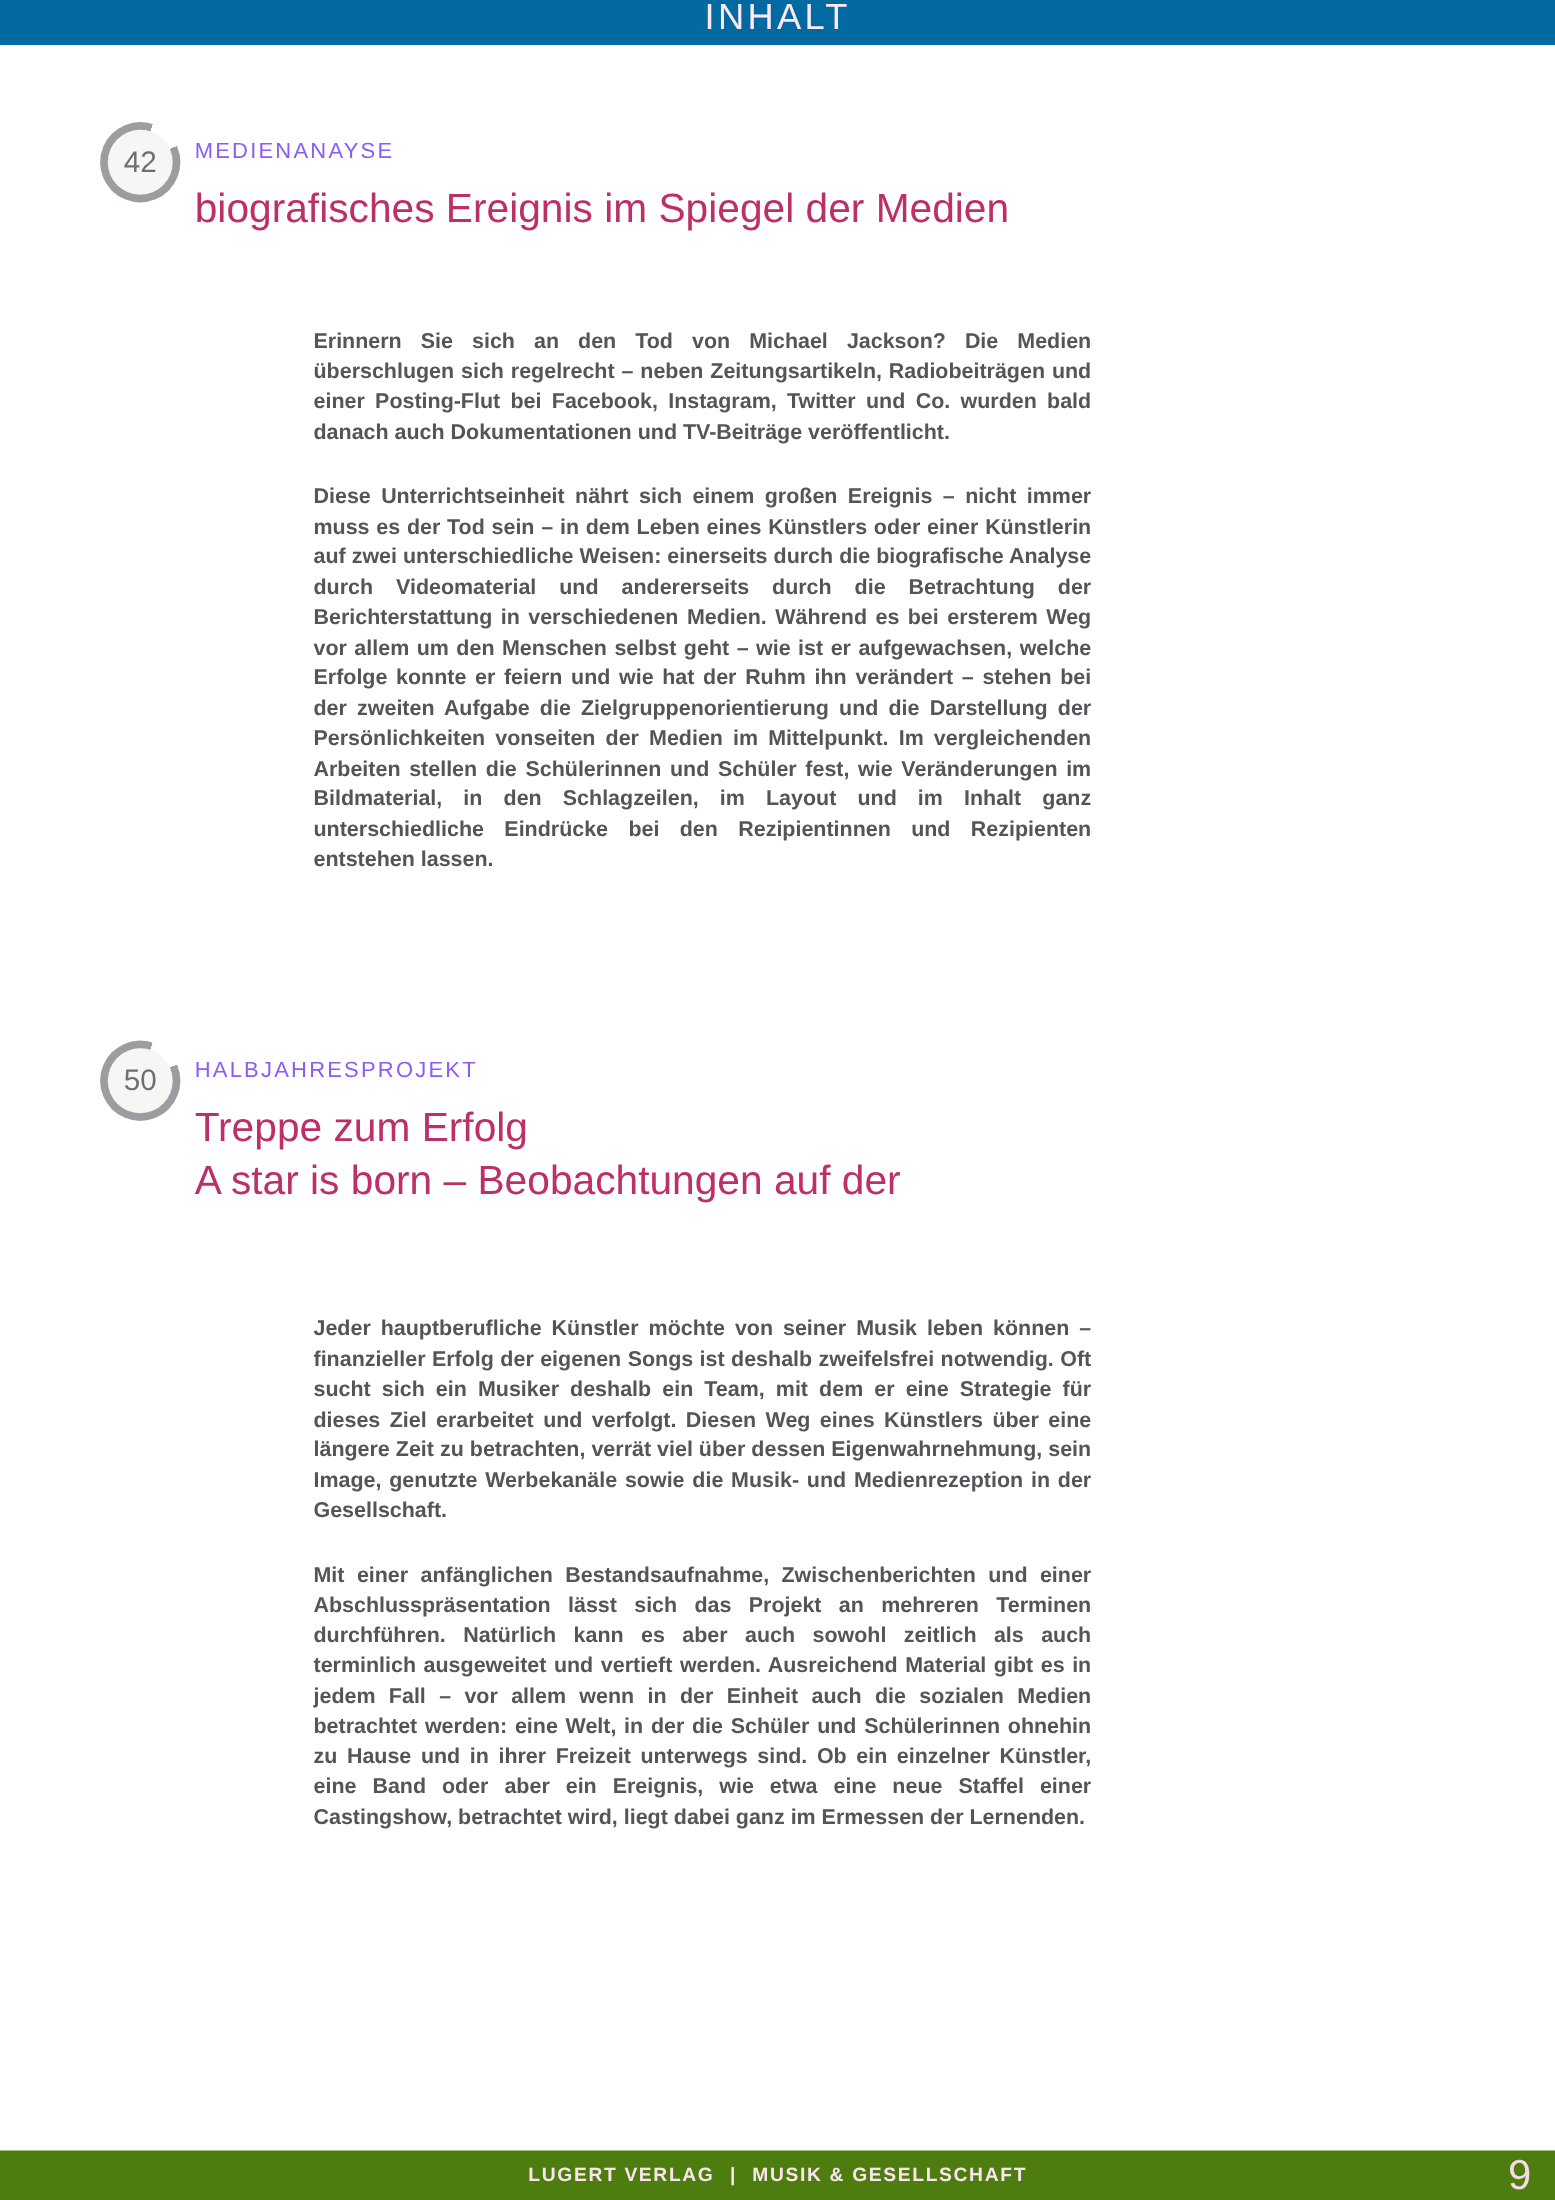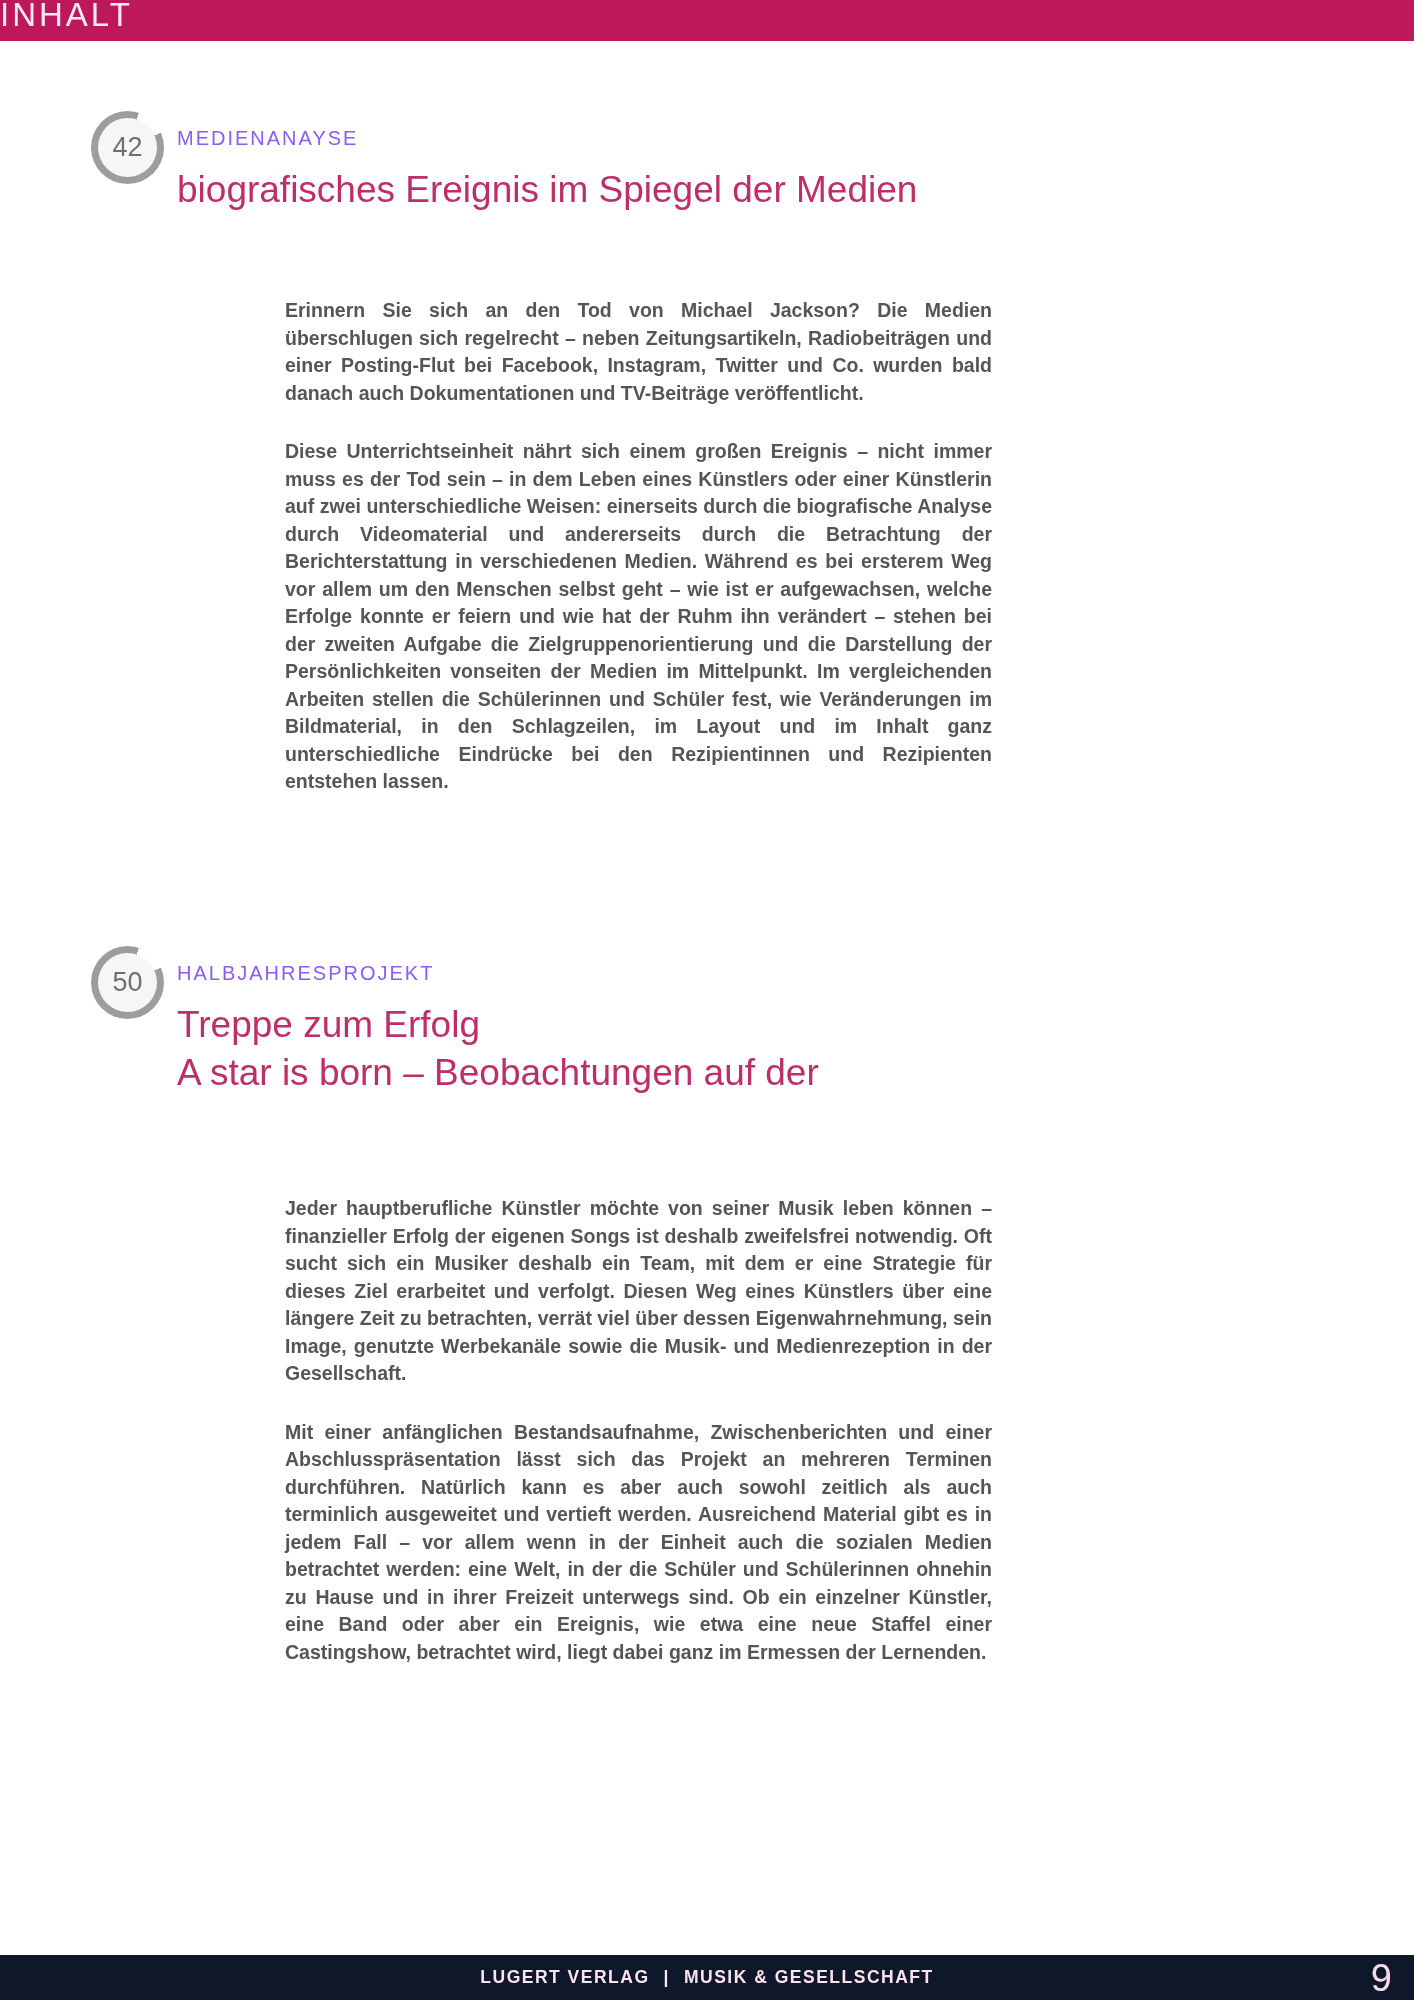--- a/index.html
+++ b/index.html
@@ -3,29 +3,29 @@
 <meta charset="utf-8">
 <style>
   html,body{margin:0;padding:0;}
   body{
     width:1414px;height:2000px;position:relative;background:#ffffff;
     font-family:"Liberation Sans", sans-serif;overflow:hidden;
   }
   
   .topbar{
     position:absolute;top:0;left:0;width:1414px;height:41px;
-    background:#be185d;overflow:hidden;text-align:left;
+    background:#0369a1;overflow:hidden;text-align:center;
   }
   .topbar-title{
     display:inline-block;color:#fde9f1;font-size:33px;line-height:41px;
     letter-spacing:3px;margin-top:-6px;font-weight:400;
   }
   .bottombar{
     position:absolute;left:0;top:1955px;width:1414px;height:45px;
-    background:#0f172a;
+    background:#4d7c0f;
   }
   .footer-center{
     position:absolute;left:0;right:0;top:0;height:45px;
     display:flex;align-items:center;justify-content:center;gap:14px;
     color:#fbe4ee;font-size:17.5px;letter-spacing:1.5px;font-weight:700;
   }
   .footer-pagenum{
     position:absolute;right:22px;top:1px;color:#f8d9e6;
     font-size:38px;line-height:45px;font-weight:400;
   }

